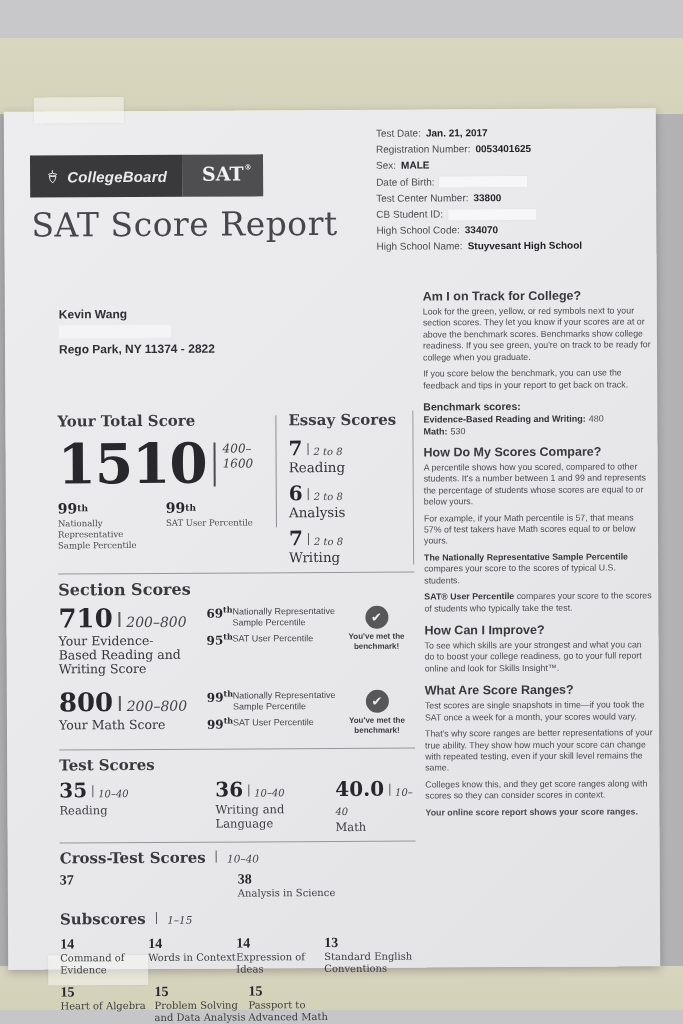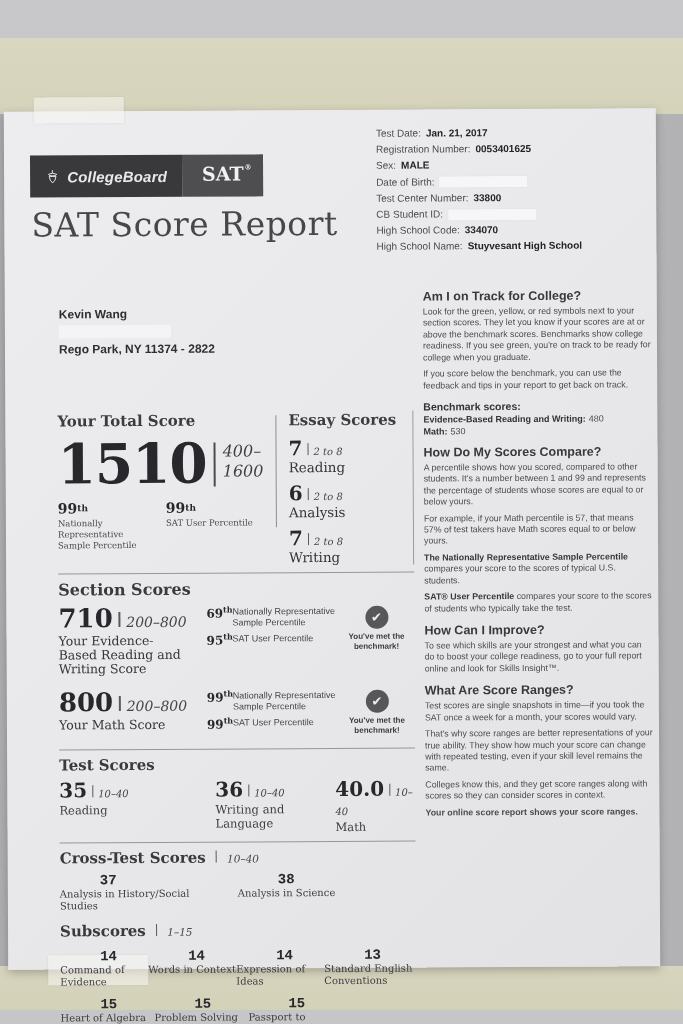--- a/index.html
+++ b/index.html
@@ -38,21 +38,21 @@
   .recip-addr{margin-top:2px;}
   .hr{border:none;border-top:1px solid #97979b;margin:7px 0 6px 0;}
 
   
   .total-essay{display:flex;}
   .total-block{width:218px;}
   .block-h{font-family:"DejaVu Serif",serif;font-weight:bold;font-size:15px;color:#3c3c40;}
   .score-row{display:flex;align-items:flex-start;margin-top:8px;}
   .big-score{font-family:"DejaVu Serif",serif;font-weight:bold;font-size:55px;line-height:.95;color:#28282c;letter-spacing:-1px;}
   .big-bar{width:2px;height:44px;background:#4c4c50;margin:5px 7px 0 7px;}
-  .big-range{font-family:"DejaVu Serif",serif;font-style:italic;font-size:16px;color:#3f3f43;width:42px;line-height:1.25;margin-top:4px;}
+  .big-range{font-family:"DejaVu Serif",serif;font-style:italic;font-size:12px;color:#3f3f43;width:42px;line-height:1.25;margin-top:4px;}
   .pct-row{display:flex;margin-top:10px;}
   .pct{width:108px;}
   .pct-num{font-family:"DejaVu Serif",serif;font-weight:bold;font-size:14px;color:#28282c;}
   .pct-num sup{font-size:9px;vertical-align:2px;}
   .pct-label{font-family:"DejaVu Serif",serif;font-size:8.5px;color:#4a4a4e;line-height:1.3;margin-top:2px;width:95px;}
   .v-div{width:1px;background:#8e8e92;margin:4px 12px 0 0;height:112px;}
   .essay-block{flex:1;border-right:1px solid #9b9b9f;padding-right:8px;}
   .essay-item{margin-top:7px;}
   .e-score{font-family:"DejaVu Serif",serif;font-weight:bold;font-size:20px;color:#28282c;}
   .e-bar{display:inline-block;width:1px;height:12px;background:#5a5a5e;margin:0 5px;}
@@ -80,21 +80,21 @@
   .ts-items{display:flex;margin-top:4px;}
   .ts-item1{width:156px;} .ts-item2{width:120px;} .ts-item3{width:80px;}
   .t-score{font-family:"DejaVu Serif",serif;font-weight:bold;font-size:20px;color:#28282c;}
   .t-label{font-family:"DejaVu Serif",serif;font-size:11.5px;color:#3c3c41;margin-top:1px;}
 
   
   .ct-h{font-family:"DejaVu Serif",serif;font-weight:bold;font-size:15px;color:#3a3a3e;margin-top:3px;}
   .ct-range{font-family:"DejaVu Serif",serif;font-style:italic;font-weight:normal;font-size:10.5px;color:#45454a;}
   .ct-items{display:flex;margin-top:5px;}
   .ct-item{width:206px;}
-  .c-score{font-family:Liberation Mono, monospace;font-weight:bold;font-size:14px;color:#28282c;margin-left:40px;}
+  .c-score{font-family:Liberation Serif, serif;font-weight:bold;font-size:14px;color:#28282c;}
   .c-label{font-family:"DejaVu Serif",serif;font-size:10px;color:#3c3c41;line-height:1.2;width:95px;}
   .sub-row{display:flex;margin-top:8px;}
   .sub-item{width:94px;padding-right:4px;box-sizing:border-box;}
   .sub-item.w4{width:88px;}
 
   
   .sb-section{margin-bottom:9px;}
   .sb-h{font-size:12.5px;font-weight:bold;color:#39393d;margin:0 0 3px 0;}
   .sb-h4{font-size:10.5px;font-weight:bold;color:#333337;margin:0 0 2px 0;}
   .right-col p{font-size:8.8px;line-height:1.3;margin:0 0 5px 0;color:#4c4c51;}
@@ -259,21 +259,20 @@
           </div>
         </div>
 
         <hr class="hr">
 
         <div>
           <div class="ct-h"><span>Cross-Test Scores</span> <span class="e-bar"></span> <span class="ct-range">10–40</span></div>
           <div class="ct-items">
             <div class="ct-item">
               <div class="c-score">37</div>
-              <div class="c-label" style="width:165px">Analysis in History/Social Studies</div>
             </div>
             <div class="ct-item">
               <div class="c-score">38</div>
               <div class="c-label" style="width:140px">Analysis in Science</div>
             </div>
           </div>
         </div>
 
         <div>
           <div class="ct-h" style="margin-top:10px"><span>Subscores</span> <span class="e-bar"></span> <span class="ct-range">1–15</span></div>

